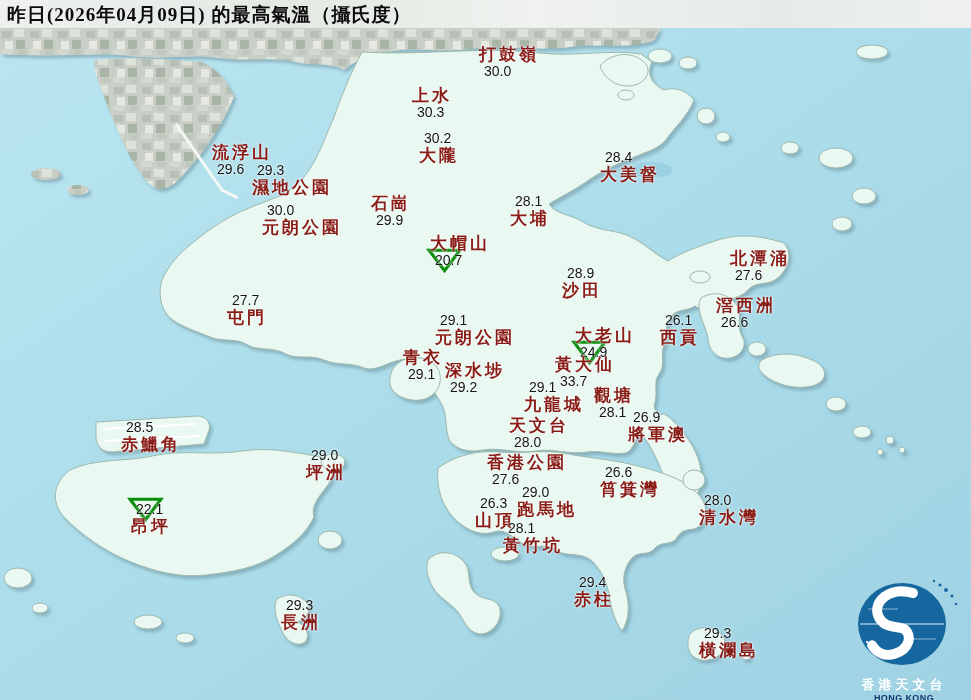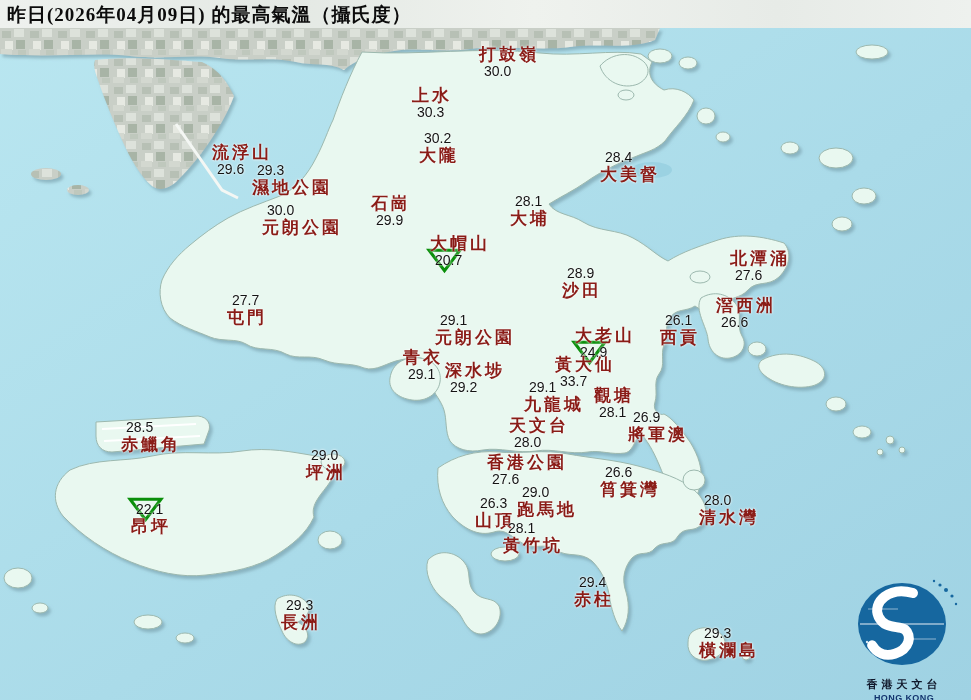--- a/index.html
+++ b/index.html
@@ -19,21 +19,21 @@
   .s-name{display:block;font-family:"Liberation Serif",serif;font-size:17px;line-height:17px;
     font-weight:700;color:#8a1c17;letter-spacing:3px;
     text-shadow:0 0 2px rgba(255,255,255,.9),0 0 3px rgba(255,255,255,.7);}
   .s-vwrap{position:relative;display:block;}
   .s-value{display:block;font-size:14px;line-height:17px;color:#141414;padding-left:5px;
     text-shadow:0 0 2px rgba(255,255,255,.9),0 0 3px rgba(255,255,255,.7);}
   .marker{position:absolute;left:-4px;top:-5px;width:37px;height:27px;
     fill:none;stroke:#0a8f0a;stroke-width:3px;z-index:-1;}
   
   #logo{position:absolute;left:838px;top:578px;width:132px;text-align:center;z-index:25;}
-  .logo-zh{font-size:11px;font-weight:700;color:#0f172a;letter-spacing:4px;line-height:17px;
+  .logo-zh{font-size:13px;font-weight:700;color:#ffffff;letter-spacing:4px;line-height:17px;
     font-family:"Liberation Serif",serif;}
   .logo-en{font-size:9px;font-weight:700;color:#14356e;letter-spacing:.4px;line-height:11px;
     font-family:"Liberation Sans",sans-serif;}
 </style>
 </head>
 <body>
 
 <div id="app">
 
   <svg id="mapsvg" width="971" height="700" viewBox="0 0 971 700">

